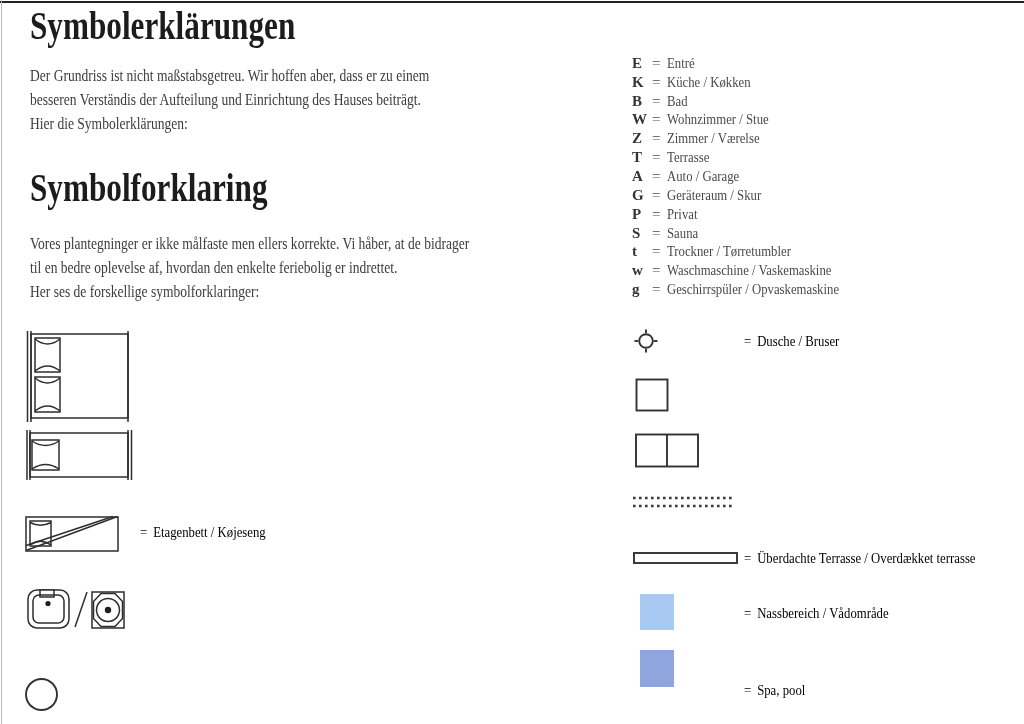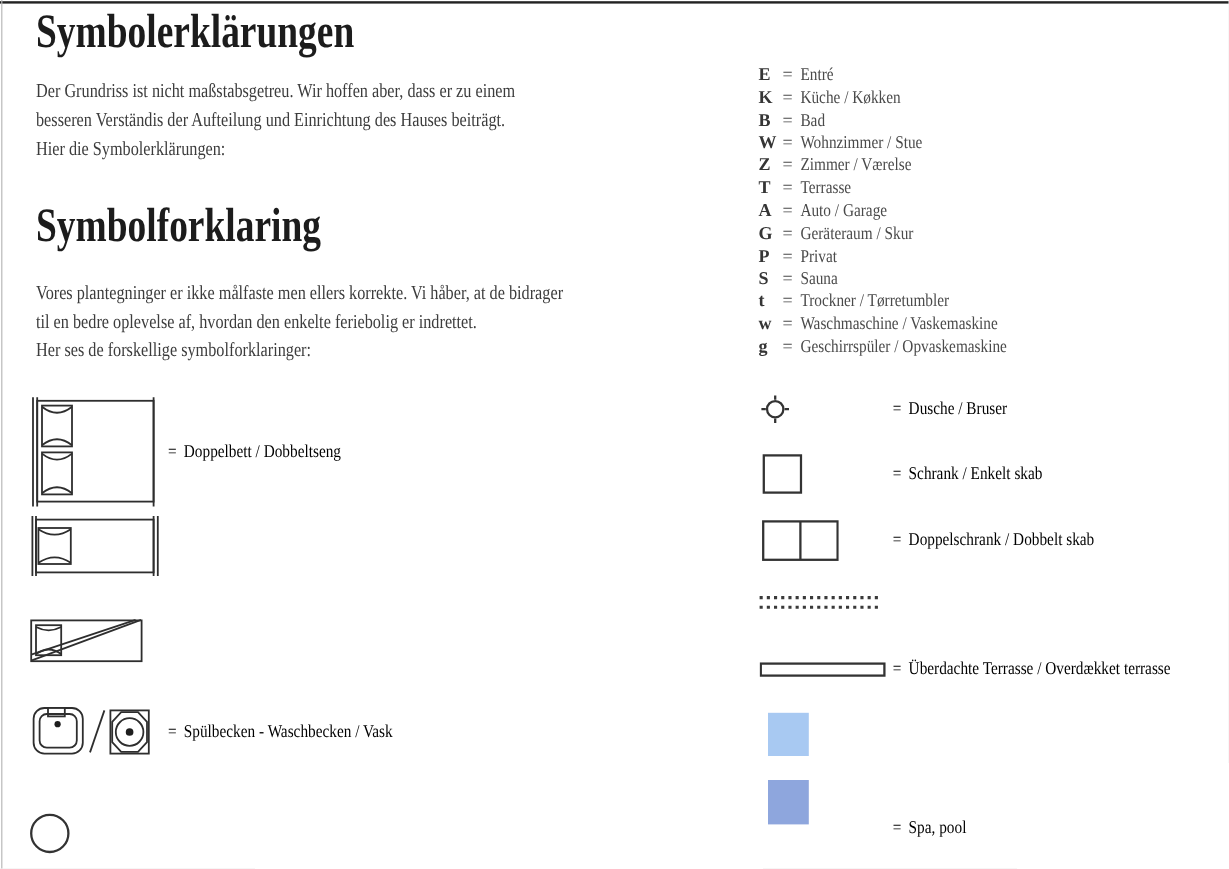--- a/index.html
+++ b/index.html
@@ -131,23 +131,20 @@
         <line x1="104" y1="2" x2="104" y2="93"></line>
         <rect x="11" y="9" width="25" height="34"></rect>
         <path d="M11,10 Q23.5,20 36,10"></path>
         <path d="M11,42 Q23.5,32 36,42"></path>
         <rect x="11" y="48" width="25" height="35"></rect>
         <path d="M11,49 Q23.5,59 36,49"></path>
         <path d="M11,82 Q23.5,72 36,82"></path>
       </g>
     </svg>
   </div>
-  <div class="symlabel" style="left:140px; top:367px;">
-    <span class="cond"><span>=</span><span class="lab">Doppelbett / Dobbeltseng</span></span>
-  </div>
 
   <div class="sym" style="left:24px; top:429px;">
     <svg width="112" height="52" viewBox="0 0 112 52">
       <g class="stroke">
         <rect x="6" y="4" width="98" height="44"></rect>
         <line x1="3" y1="1" x2="3" y2="51"></line>
         <line x1="6" y1="1" x2="6" y2="51"></line>
         <line x1="104" y1="1" x2="104" y2="51"></line>
         <line x1="107.5" y1="1" x2="107.5" y2="51"></line>
         <rect x="8" y="11" width="27" height="30"></rect>
@@ -162,38 +159,38 @@
       <g class="stroke">
         <rect x="2" y="5" width="92" height="34"></rect>
         <line x1="2" y1="38.5" x2="93.5" y2="4.5"></line>
         <line x1="2" y1="33.5" x2="89" y2="4.5"></line>
         <rect x="6" y="9" width="21" height="25"></rect>
         <path d="M6,10.5 Q16.5,16 27,10.5"></path>
         <path d="M6,33 Q16.5,25.5 27,33"></path>
       </g>
     </svg>
   </div>
+  <div class="symlabel" style="left:140px; top:522px;">
+    <span class="cond"><span>=</span><span class="lab">Etagenbett / Køjeseng</span></span>
+  </div>
 
   <div class="sym" style="left:26px; top:584px;">
     <svg width="100" height="46" viewBox="0 0 100 46">
       <g class="stroke">
         <rect x="2" y="6" width="41" height="38" rx="9"></rect>
         <rect x="14" y="6" width="14" height="7" fill="#ffffff"></rect>
         <rect x="7" y="11" width="31" height="28" rx="6"></rect>
         <line x1="49" y1="43" x2="61" y2="8"></line>
         <rect x="66" y="8" width="32" height="36"></rect>
         <polygon points="75,9.5 89,9.5 96.5,17.5 96.5,34.5 89,42.5 75,42.5 67.5,34.5 67.5,17.5"></polygon>
         <circle cx="82" cy="26" r="11.5"></circle>
       </g>
       <circle class="filldot" cx="22" cy="19.5" r="2.6"></circle>
       <circle class="filldot" cx="82" cy="26" r="3.2"></circle>
     </svg>
-  </div>
-  <div class="symlabel" style="left:140px; top:600px;">
-    <span class="cond"><span>=</span><span class="lab">Spülbecken - Waschbecken / Vask</span></span>
   </div>
 
   <div class="sym" style="left:24px; top:677px;">
     <svg width="36" height="36" viewBox="0 0 36 36">
       <circle class="stroke2" cx="17.5" cy="17.5" r="15.5"></circle>
     </svg>
   </div>
 
   <div class="sym" style="left:632px; top:327px;">
     <svg width="28" height="28" viewBox="0 0 28 28">
@@ -208,53 +205,50 @@
   </div>
   <div class="symlabel" style="left:744px; top:331px;">
     <span class="cond"><span>=</span><span class="lab">Dusche / Bruser</span></span>
   </div>
 
   <div class="sym" style="left:635px; top:378px;">
     <svg width="34" height="34" viewBox="0 0 34 34">
       <rect class="stroke2" x="1.5" y="1.5" width="31" height="31"></rect>
     </svg>
   </div>
-  <div class="symlabel" style="left:744px; top:385px;">
-    <span class="cond"><span>=</span><span class="lab">Schrank / Enkelt skab</span></span>
-  </div>
 
   <div class="sym" style="left:635px; top:433px;">
     <svg width="64" height="35" viewBox="0 0 64 35">
       <g class="stroke2">
         <rect x="1" y="1.5" width="62" height="32"></rect>
         <line x1="32" y1="1.5" x2="32" y2="33.5"></line>
       </g>
     </svg>
   </div>
-  <div class="symlabel" style="left:744px; top:440px;">
-    <span class="cond"><span>=</span><span class="lab">Doppelschrank / Dobbelt skab</span></span>
-  </div>
 
   <div class="sym" style="left:632px; top:494px;">
     <svg width="106" height="18" viewBox="0 0 106 18">
       <g stroke="#3a3a3a" stroke-width="2.6" stroke-dasharray="2.6 3.4">
         <line x1="1" y1="4" x2="103" y2="4"></line>
         <line x1="1" y1="12" x2="103" y2="12"></line>
       </g>
     </svg>
   </div>
 
   <div class="sym" style="left:633px; top:551px;">
     <svg width="106" height="14" viewBox="0 0 106 14">
       <rect class="stroke2" x="1" y="2" width="103" height="10"></rect>
     </svg>
   </div>
   <div class="symlabel" style="left:744px; top:548px;">
     <span class="cond"><span>=</span><span class="lab">Überdachte Terrasse / Overdækket terrasse</span></span>
   </div>
 
   <div class="colorbox" style="left: 640px; top: 594px; height: 36px; background-color: rgb(168, 201, 242);"></div>
+  <div class="symlabel" style="left:744px; top:603px;">
+    <span class="cond"><span>=</span><span class="lab">Nassbereich / Vådområde</span></span>
+  </div>
 
   <div class="colorbox" style="left: 640px; top: 650px; height: 37px; background-color: rgb(142, 166, 221);"></div>
   <div class="symlabel" style="left:744px; top:680px;">
     <span class="cond"><span>=</span><span class="lab">Spa, pool</span></span>
   </div>
 </div>
 
 </body></html>

